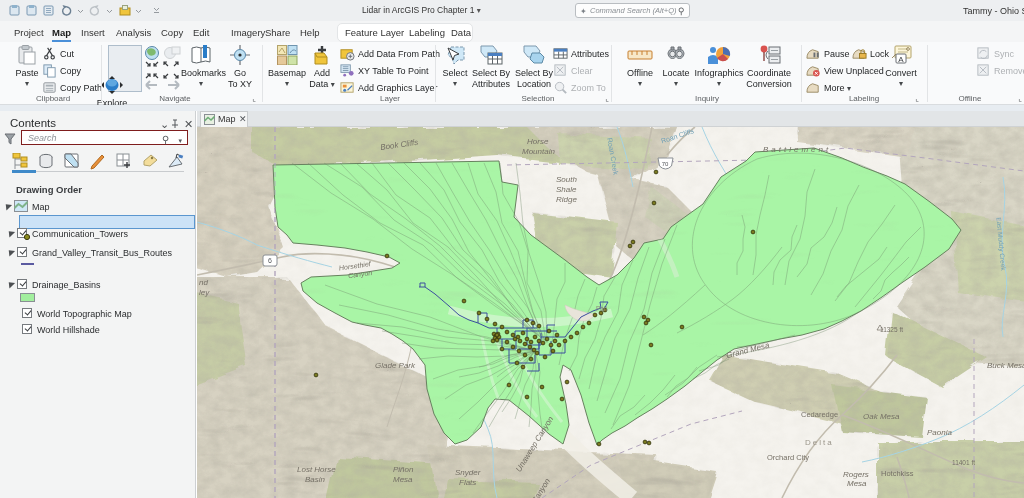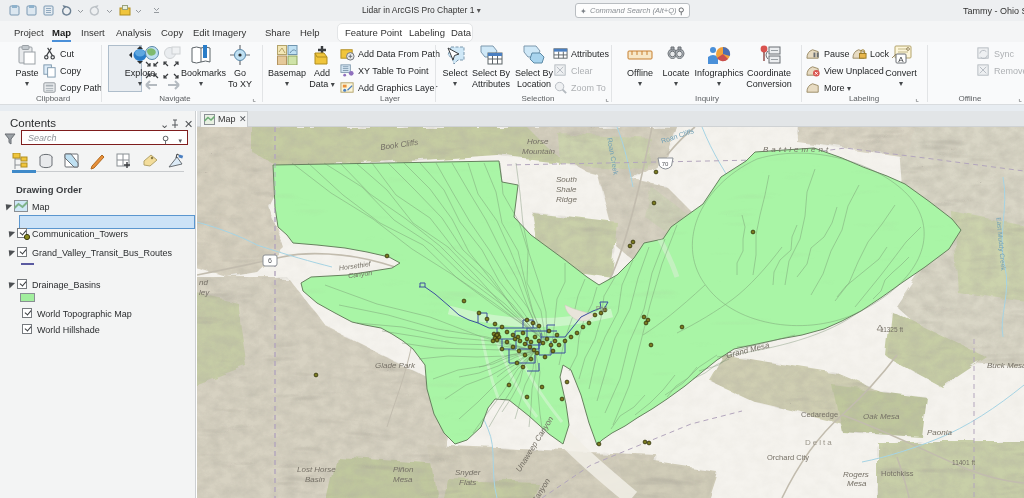--- a/index.html
+++ b/index.html
@@ -72,25 +72,25 @@
   <span class="acct abs">Tammy - Ohio St</span>
 </div>
 
 <div id="menubar" class="abs">
   <span class="mtab" style="left:14px;">Project</span>
   <span class="mtab active" style="left:52px;">Map</span>
   <span class="mtab" style="left:81px;">Insert</span>
   <span class="mtab" style="left:116px;">Analysis</span>
   <span class="mtab" style="left:161px;">Copy</span>
   <span class="mtab" style="left:193px;">Edit</span>
-  <span class="mtab" style="left:212px;text-align:right;">Imagery</span>
+  <span class="mtab" style="left:231px;text-align:right;">Imagery</span>
   <span class="mtab" style="left:265px;">Share</span>
   <span class="mtab" style="left:300px;">Help</span>
   <div id="ctxpill" class="abs"></div>
-  <span class="mtab" style="left:345px;">Feature Point</span>
+  <span class="mtab" style="left:345px;">Feature Layer</span>
   <span class="mtab" style="left:409px;">Labeling</span>
   <span class="mtab" style="left:451px;">Data</span>
 </div>
 
 <div id="ribbon" class="abs">
 
   <div class="bigbtn" style="left:7px;width:40px;">
     <svg width="22" height="20" viewBox="0 0 22 20">
         <rect x="3" y="2" width="13" height="16" rx="1" fill="#e8eaec" stroke="#9aa0a5"></rect>
         <rect x="6" y="0.5" width="7" height="4" rx="1" fill="#c3c9ce" stroke="#9aa0a5"></rect>
@@ -107,21 +107,21 @@
         <rect x="2" y="2" width="8" height="10" fill="#dcebf7" stroke="#7d98ad"></rect>
         <rect x="6" y="5" width="8" height="10" fill="#fff" stroke="#7d98ad"></rect>
       </svg>Copy</div>
   <div class="smallrow" style="left:42px;top:38px;"><svg class="ic16" viewBox="0 0 16 16">
         <rect x="2" y="3" width="12" height="10" rx="1" fill="#eceef0" stroke="#8d9399"></rect>
         <rect x="4" y="5" width="8" height="2" fill="#aab1b7"></rect>
         <path d="M4 9 h8 M4 11 h8" stroke="#aab1b7"></path>
       </svg>Copy Path</div>
 
   <div class="abs" style="left:108px;top:3px;width:34px;height:47px;background:#e9edf1;border:1px solid #aebdcb;"></div>
-  <div class="bigbtn" style="left:120px;width:40px;">
+  <div class="bigbtn" style="left:92px;width:40px;margin-top:30px;">
     <svg width="26" height="20" viewBox="0 0 26 20">
         <path d="M13 1 l3 3 h-6 z" fill="#2b2d2f"></path>
         <path d="M13 19 l-3 -3 h6 z" fill="#2b2d2f"></path>
         <path d="M2 10 l3 -3 v6 z" fill="#2b2d2f"></path>
         <path d="M24 10 l-3 -3 v6 z" fill="#2b2d2f"></path>
         <ellipse cx="13" cy="10" rx="6.5" ry="6" fill="#2a7dc8"></ellipse>
         <ellipse cx="13" cy="8" rx="5" ry="3.4" fill="#5ea7e0"></ellipse>
       </svg>
     <div class="cap">Explore</div><div class="chev">▾</div>
   </div>

